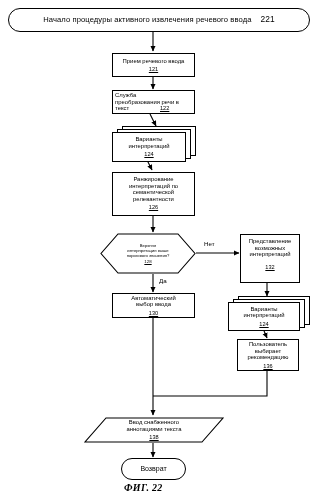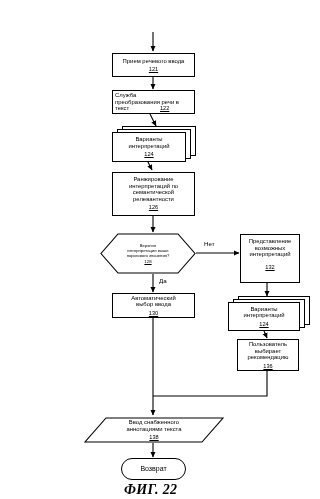--- a/index.html
+++ b/index.html
@@ -47,21 +47,21 @@
   .t-box .num{font-size:5.6px;margin-top:2px;}
   .t-small{font-size:4.2px;}
   .t-small .num{font-size:4.4px;margin-top:1.5px;}
   .t-left{align-items:flex-start;text-align:left;padding-left:2px;}
 
   .edge-label{
     position:absolute;font-size:6.2px;color:#000;
   }
   .figcap{
     position:absolute;font-family:"Liberation Serif","DejaVu Serif",serif;
-    font-weight:bold;font-style:italic;font-size:14px;letter-spacing:.3px;
+    font-weight:bold;font-style:italic;font-size:10px;letter-spacing:.3px;
   }
 </style>
 </head>
 <body>
 
 <div class="stage">
 
   <svg class="lines" viewBox="0 0 318 499">
     <defs>
       <marker id="arrow" markerWidth="7" markerHeight="7" refX="5.2" refY="2.6" orient="auto" markerUnits="userSpaceOnUse">
@@ -89,20 +89,26 @@
       <line x1="262" y1="326" x2="267" y2="338" marker-end="url(#arrow)"></line>
 
       <line x1="153" y1="318" x2="153" y2="415" marker-end="url(#arrow)"></line>
 
       <polyline points="267,371 267,396 153,396"></polyline>
 
       <line x1="153" y1="443" x2="153" y2="457" marker-end="url(#arrow)"></line>
     </g>
   </svg>
 
+  <div class="node pill" style="left:8px;top:8px;width:302px;height:24px;">
+    <div class="txt t-head">
+      <span class="lbl">Начало процедуры активного извлечения речевого ввода</span>
+      <span class="num">221</span>
+    </div>
+  </div>
 
   <div class="node box" style="left:112px;top:53px;width:83px;height:24px;">
     <div class="txt t-box">
       <span class="lbl">Прием речевого ввода</span>
       <span class="num">121</span>
     </div>
   </div>
 
   <div class="node box" style="left:112px;top:90px;width:83px;height:24px;">
     <div class="txt t-box t-left" style="justify-content:center;">

